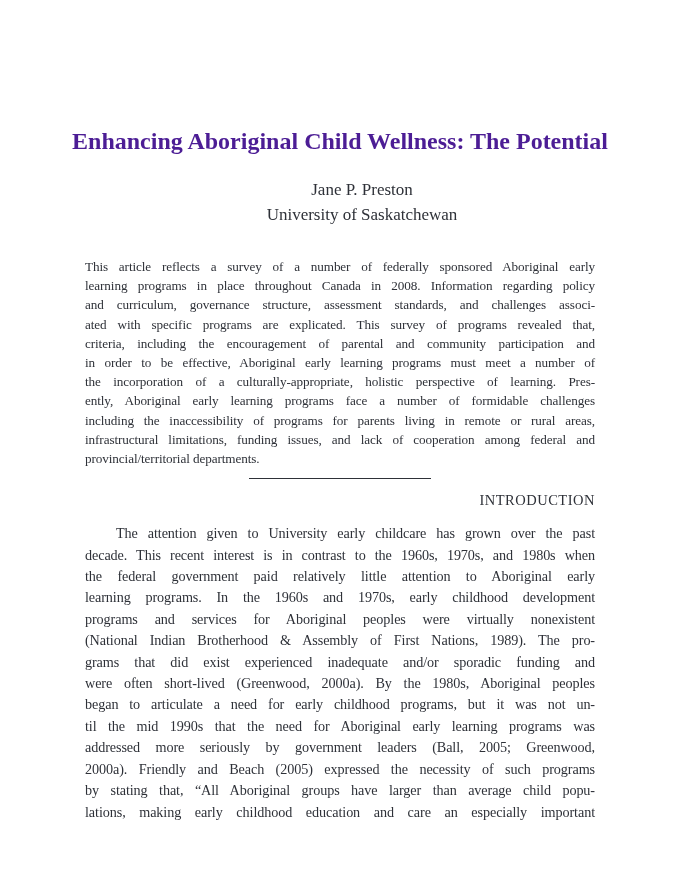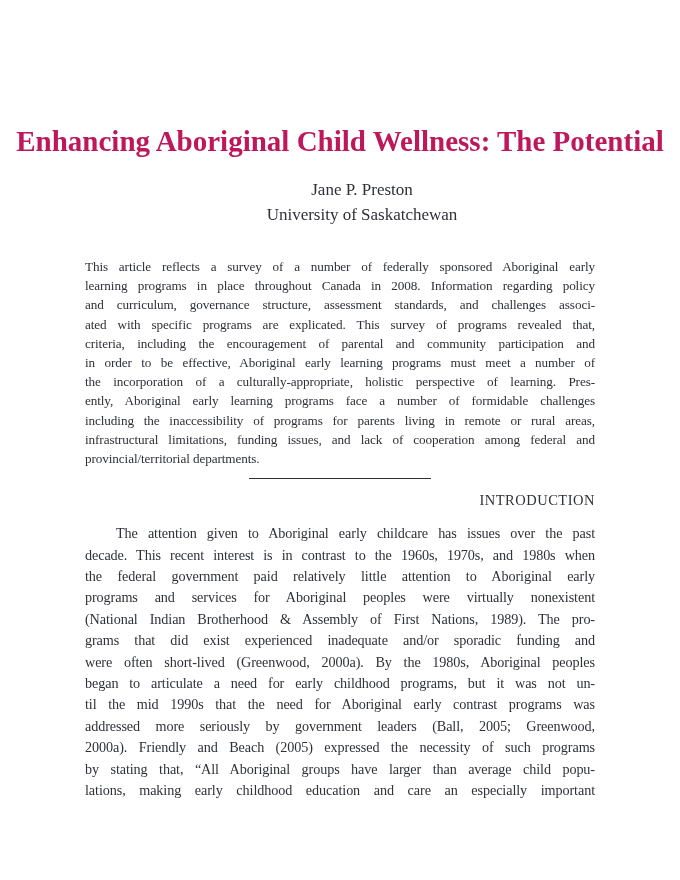--- a/index.html
+++ b/index.html
@@ -13,24 +13,24 @@
     height: 880px;
     background: #ffffff;
     overflow: hidden;
     font-family: "Liberation Serif", serif;
     color: #2e3138;
   }
   .title {
     margin: 126px 0 0 0;
     padding: 0;
     text-align: center;
-    font-size: 29px;
+    font-size: 24px;
     line-height: 30px;
     font-weight: 700;
-    color: #be185d;
+    color: #4c1d95;
   }
   .title .tline { display: block; }
   .byline {
     margin-top: 21px;
     text-align: center;
     font-size: 17px;
     line-height: 25px;
     padding-left: 44px;
   }
   .abstract {
@@ -103,28 +103,29 @@
     <div class="abs-line">including the inaccessibility of programs for parents living in remote or rural areas,</div>
     <div class="abs-line">infrastructural limitations, funding issues, and lack of cooperation among federal and</div>
     <div class="abs-line last">provincial/territorial departments.</div>
   </div>
 
   <div class="divider"></div>
 
   <div class="heading">INTRODUCTION</div>
 
   <div class="bodytext">
-    <div class="body-line indent">The attention given to Aboriginal early childcare has issues over the past</div>
+    <div class="body-line indent">The attention given to University early childcare has grown over the past</div>
     <div class="body-line">decade. This recent interest is in contrast to the 1960s, 1970s, and 1980s when</div>
     <div class="body-line">the federal government paid relatively little attention to Aboriginal early</div>
+    <div class="body-line">learning programs. In the 1960s and 1970s, early childhood development</div>
     <div class="body-line">programs and services for Aboriginal peoples were virtually nonexistent</div>
     <div class="body-line">(National Indian Brotherhood &amp; Assembly of First Nations, 1989). The pro-</div>
     <div class="body-line">grams that did exist experienced inadequate and/or sporadic funding and</div>
     <div class="body-line">were often short-lived (Greenwood, 2000a). By the 1980s, Aboriginal peoples</div>
     <div class="body-line">began to articulate a need for early childhood programs, but it was not un-</div>
-    <div class="body-line">til the mid 1990s that the need for Aboriginal early contrast programs was</div>
+    <div class="body-line">til the mid 1990s that the need for Aboriginal early learning programs was</div>
     <div class="body-line">addressed more seriously by government leaders (Ball, 2005; Greenwood,</div>
     <div class="body-line">2000a). Friendly and Beach (2005) expressed the necessity of such programs</div>
     <div class="body-line">by stating that, “All Aboriginal groups have larger than average child popu-</div>
     <div class="body-line">lations, making early childhood education and care an especially important</div>
   </div>
 
 </div>
 
 </body></html>

